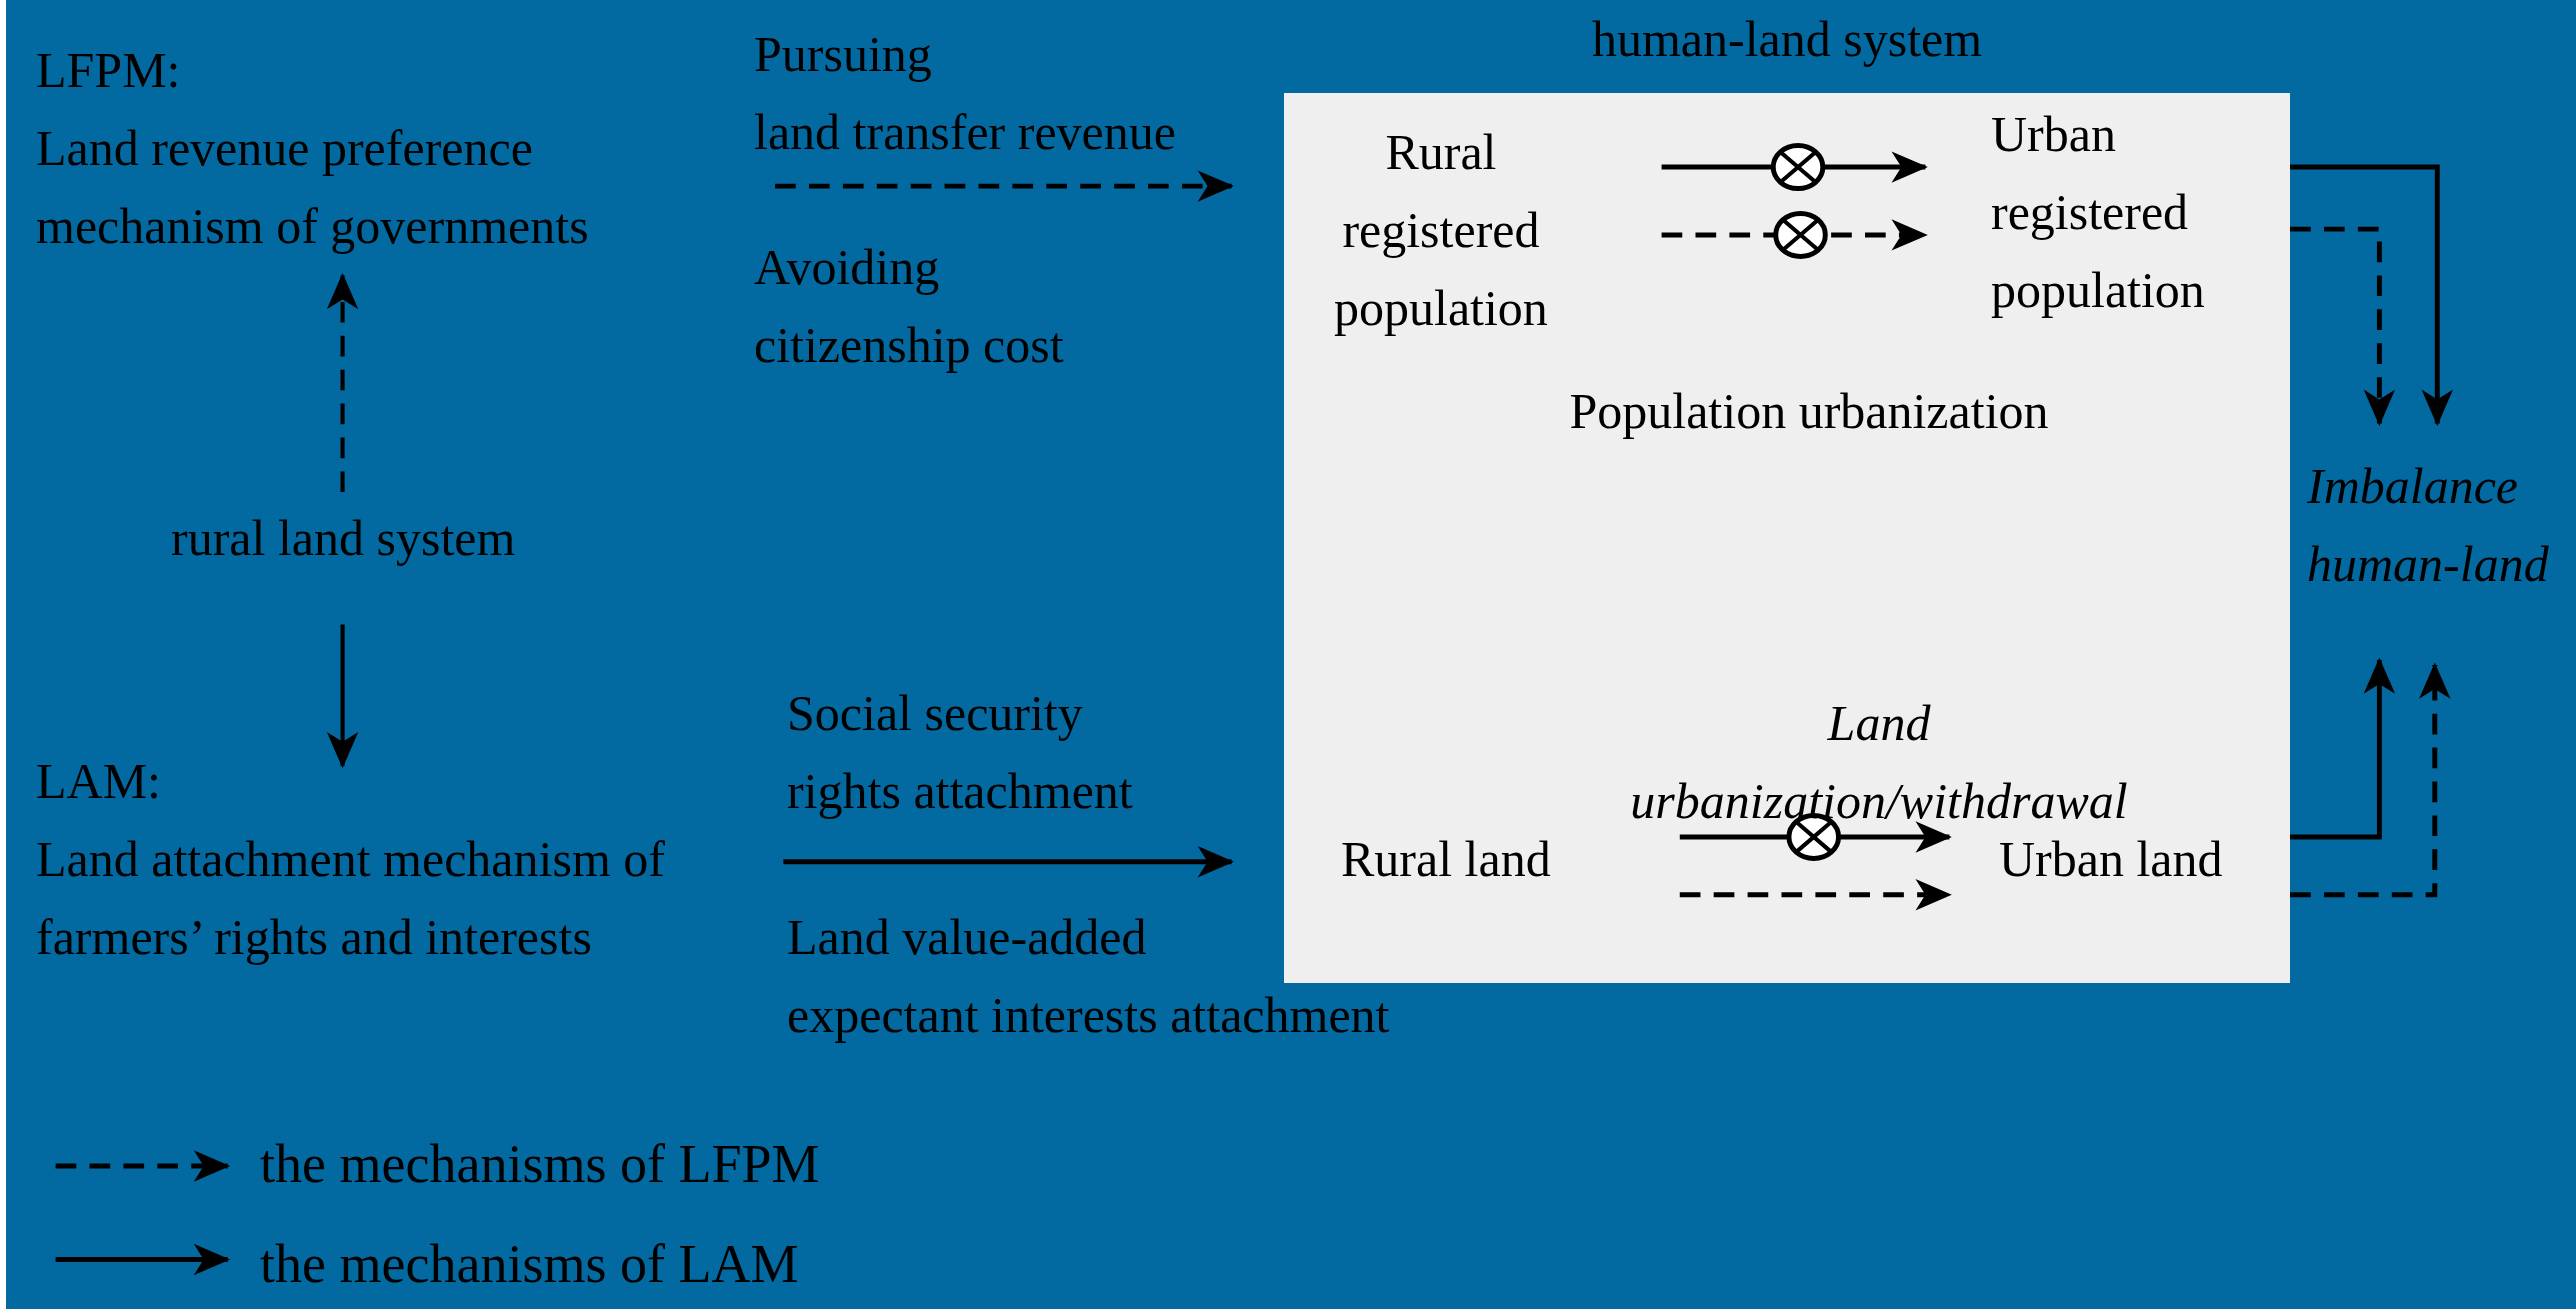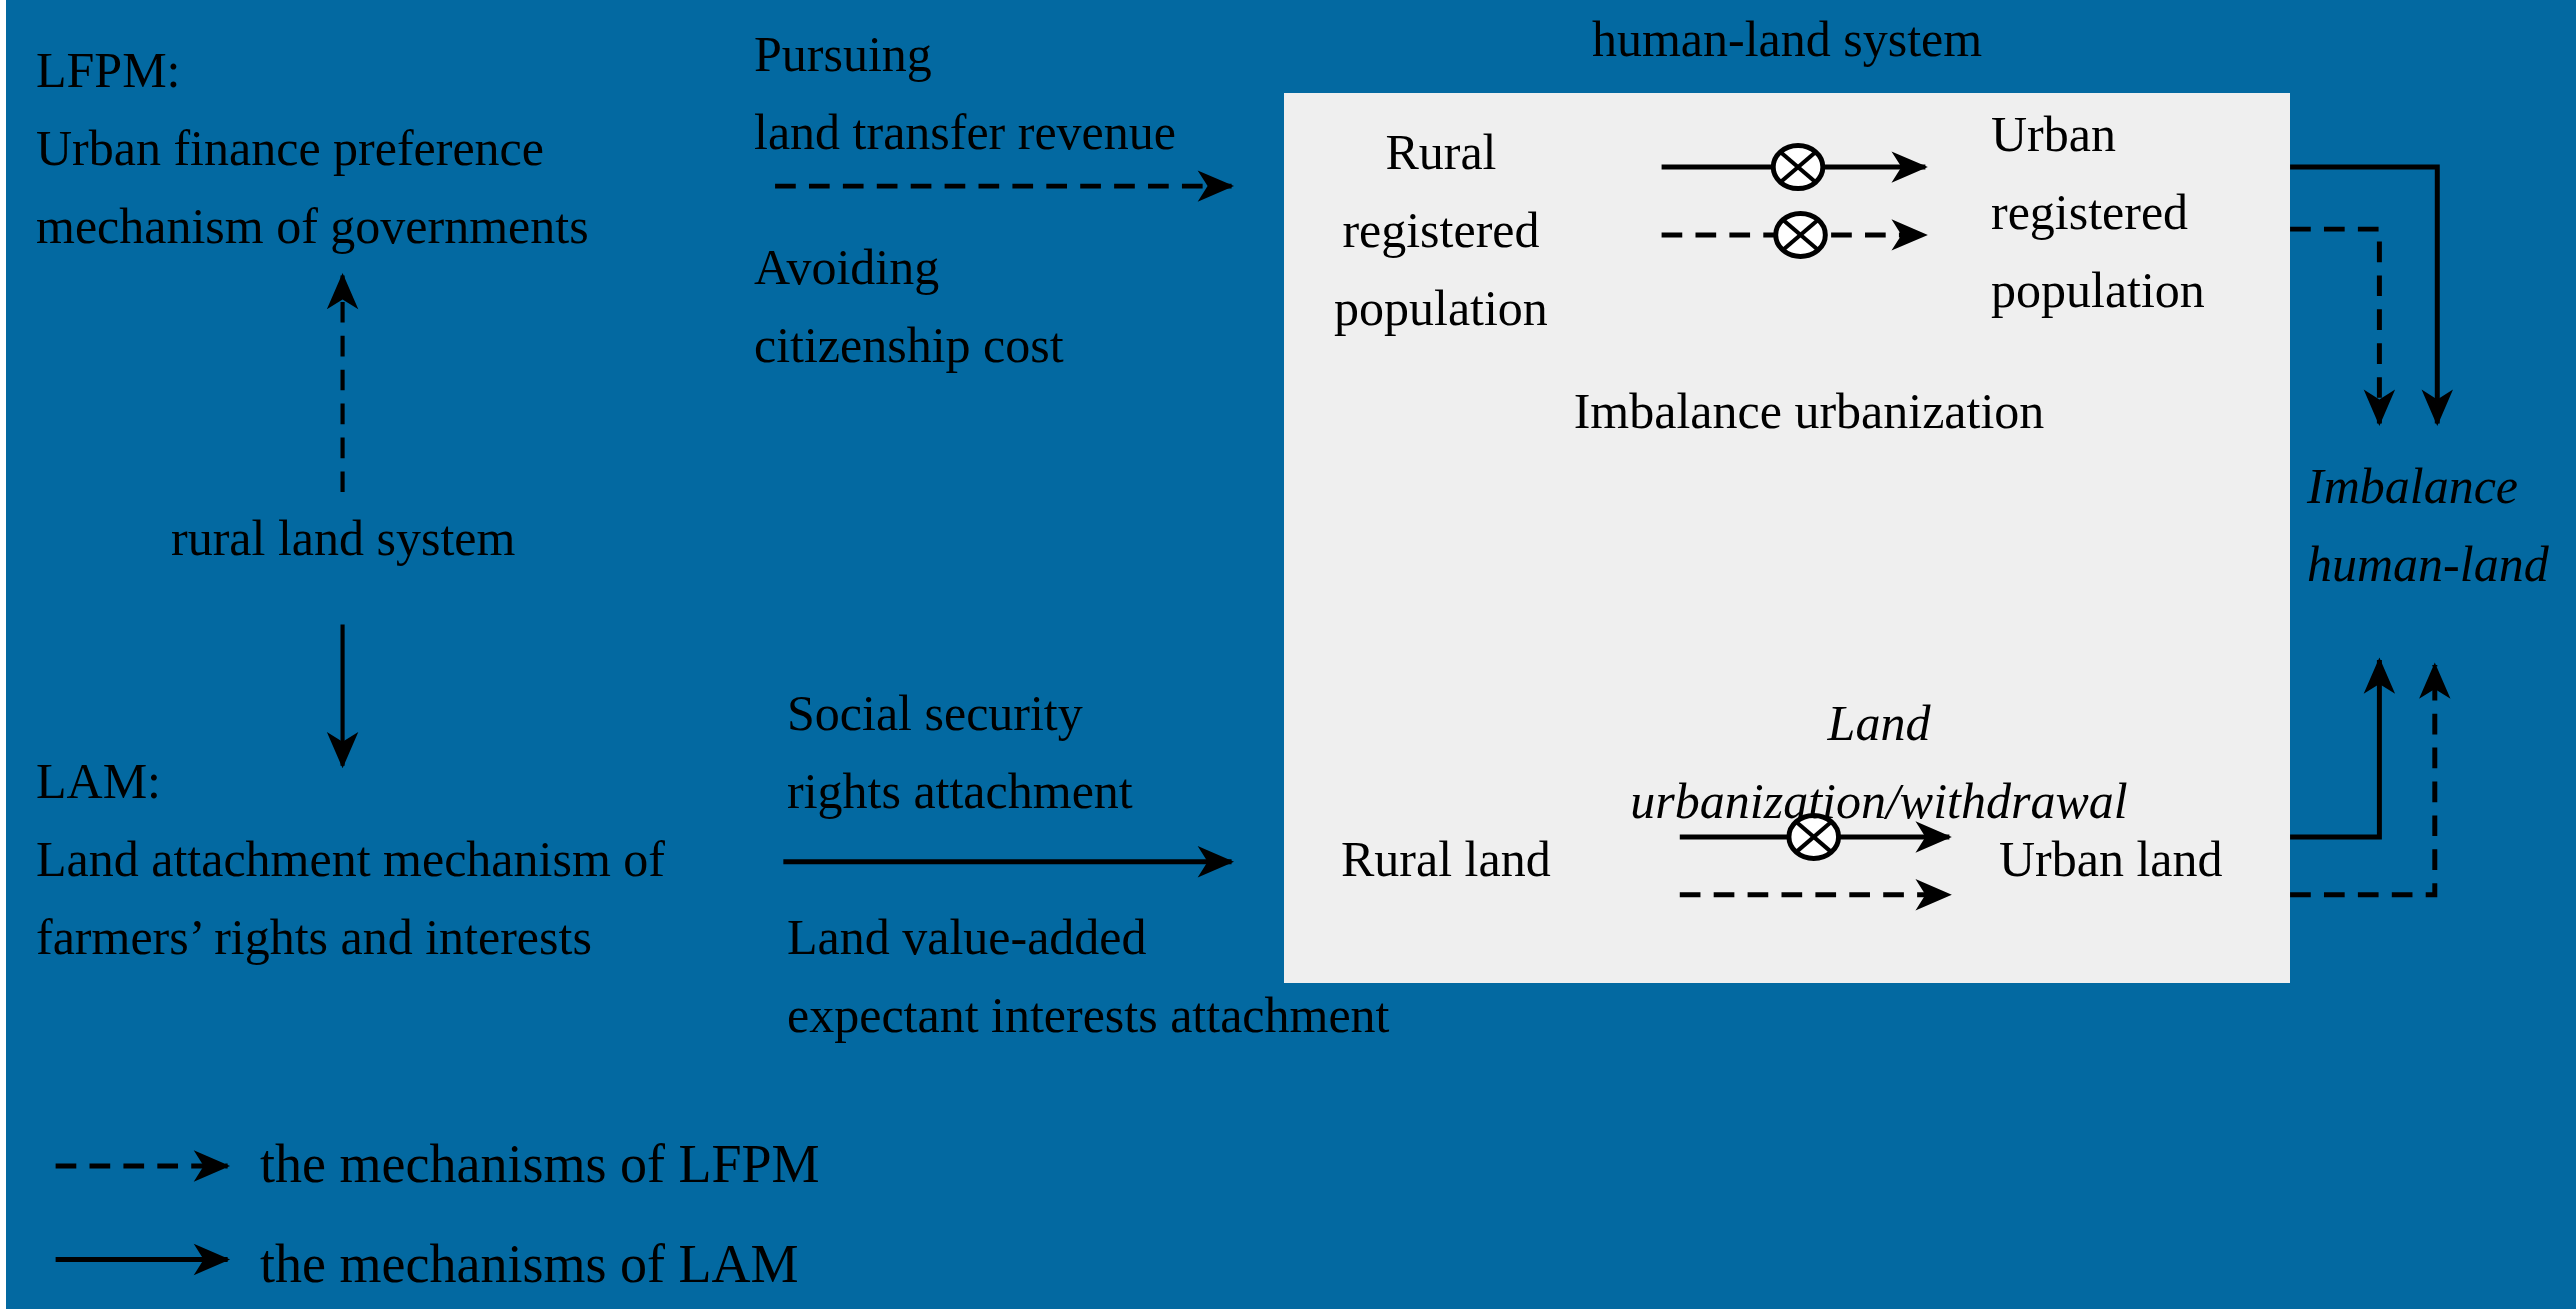--- a/index.html
+++ b/index.html
@@ -77,21 +77,21 @@
 
     <path class="s" d="M 2762 1012 L 2870 1012 L 2870 798" marker-end="url(#arr)"></path>
     <path class="d" d="M 2762 1082 L 2937 1082 L 2937 804" marker-end="url(#arr)"></path>
 
     <path class="d" d="M 60 1410 L 268 1410" marker-end="url(#arr)"></path>
     <path class="s" d="M 60 1523 L 268 1523" marker-end="url(#arr)"></path>
   </svg>
 
   <div class="txt" style="left:30px; top:31px;">
     <div>LFPM:</div>
-    <div>Urban finance preference</div>
+    <div>Land revenue preference</div>
     <div>mechanism of governments</div>
   </div>
 
   <div class="txt" style="left:165px; top:499px;">rural land system</div>
 
   <div class="txt" style="left:30px; top:742px;">
     <div>LAM:</div>
     <div>Land attachment mechanism of</div>
     <div>farmers’ rights and interests</div>
   </div>
@@ -123,21 +123,21 @@
     <div>registered</div>
     <div>population</div>
   </div>
 
   <div class="txt" style="left:1985px; top:95px;">
     <div>Urban</div>
     <div>registered</div>
     <div>population</div>
   </div>
 
-  <div class="txt center" style="left:1530px; top:372px; width:546px;">Imbalance urbanization</div>
+  <div class="txt center" style="left:1530px; top:372px; width:546px;">Population urbanization</div>
 
   <div class="txt center" style="left:1571px; top:684px; width:604px;font-style:italic;">Land urbanization/withdrawal</div>
 
   <div class="txt" style="left:1335px; top:820px;">Rural land</div>
 
   <div class="txt" style="left:1993px; top:820px;">Urban land</div>
 
   <div class="txt" style="left:2301px; top:447px;font-style:italic;">
     <div>Imbalance</div>
     <div>human-land</div>

